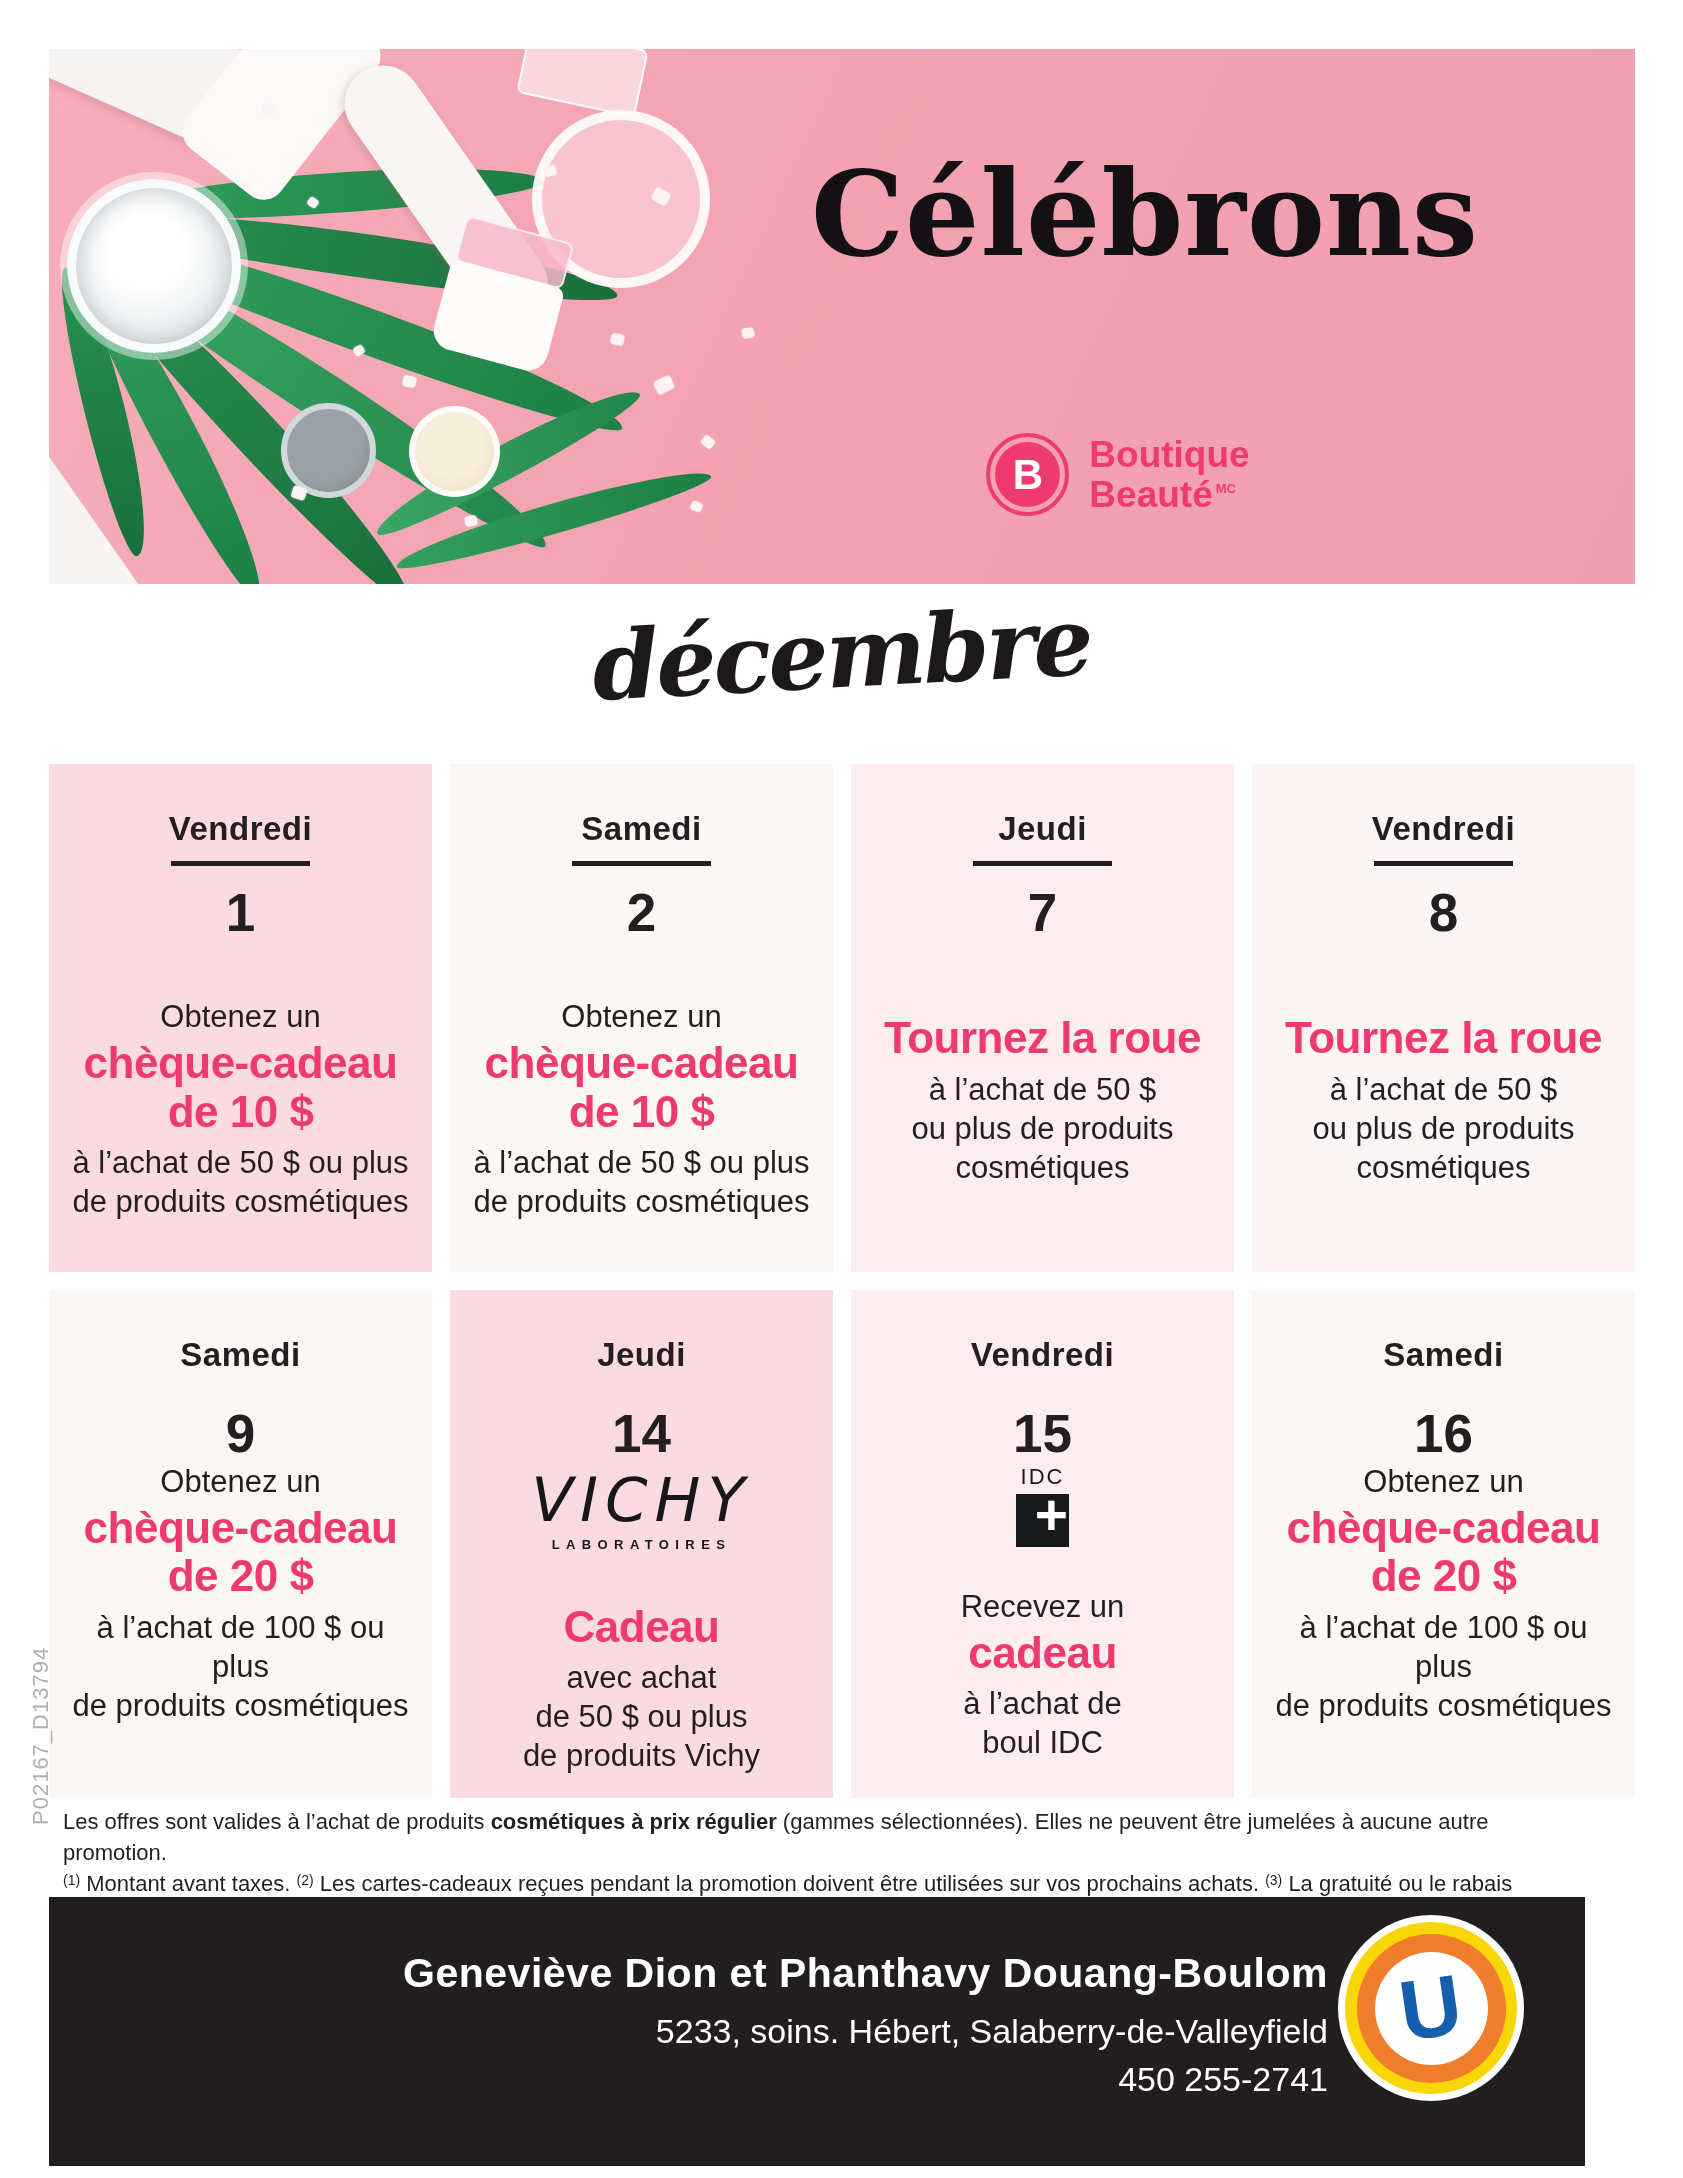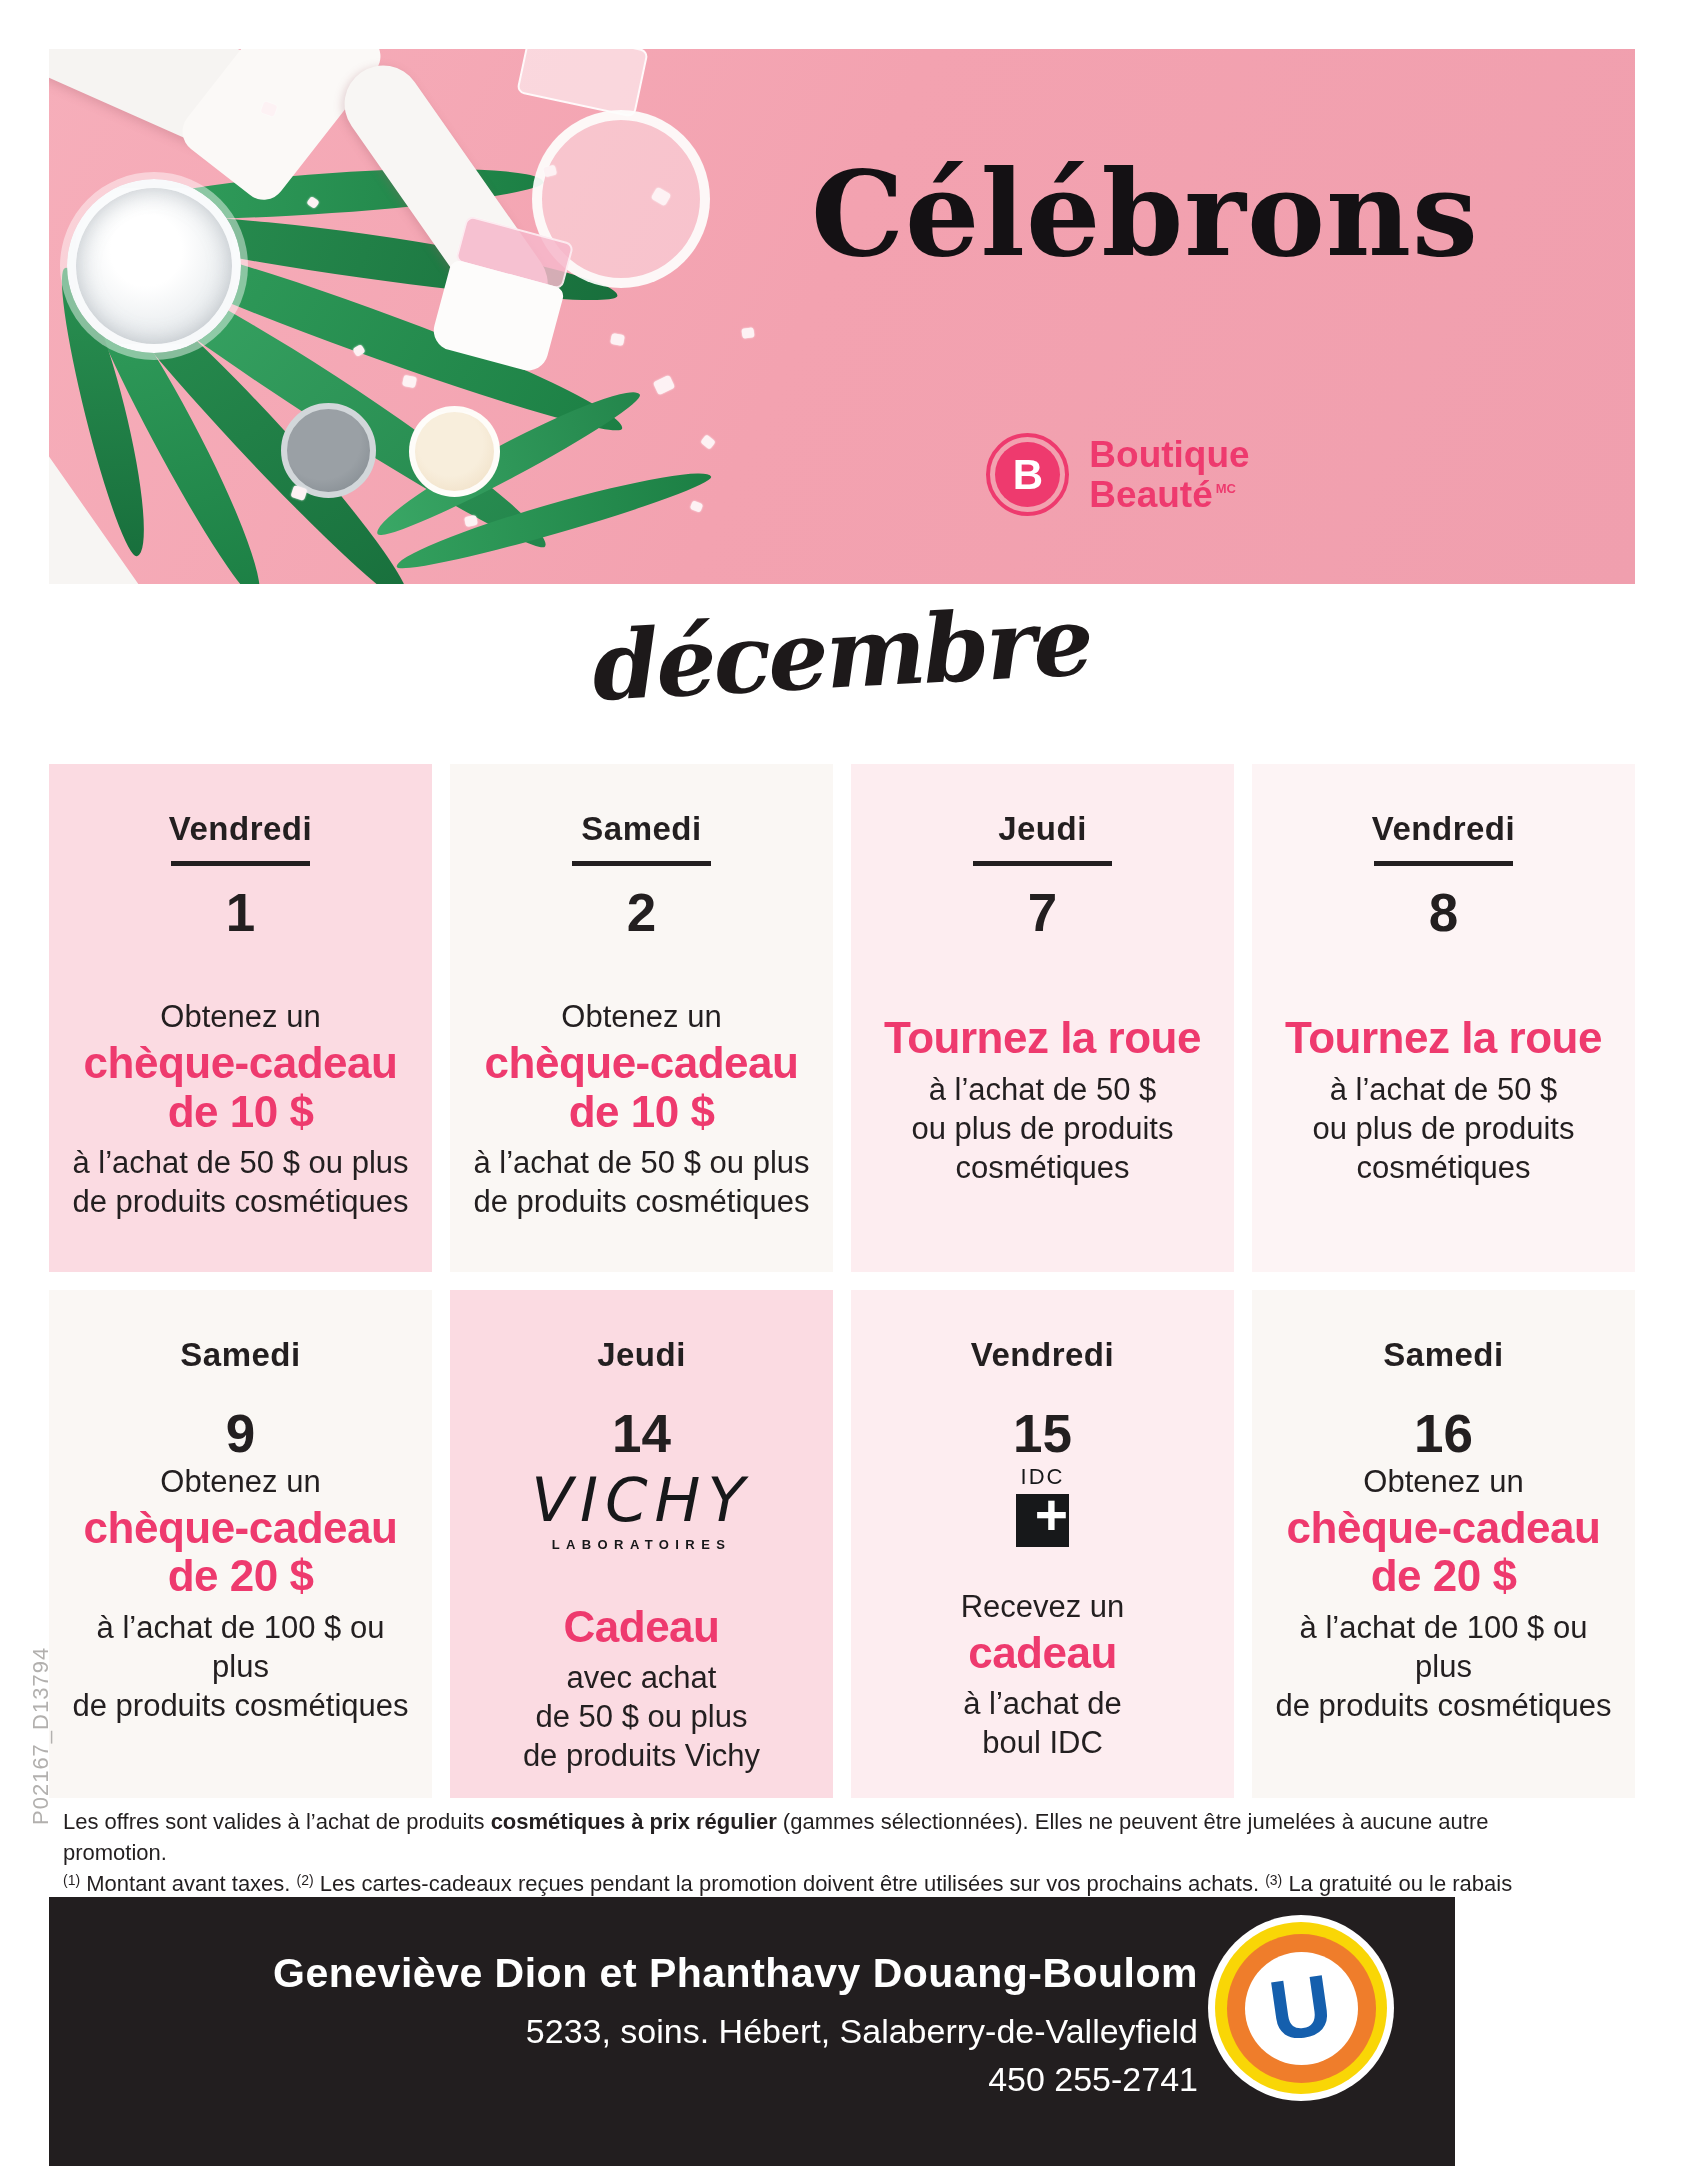--- a/index.html
+++ b/index.html
@@ -76,21 +76,21 @@
   .idc-plus { position:absolute; top:-10px; right:1px; color:#ffffff; font-size:57px; font-weight:700; line-height:1.1; }
 
   
   .legal { position:absolute; left:63px; top:1806px; width:1505px; font-size:22px; line-height:1.42; color:#231f20; }
   .legal b { font-weight:700; }
   .sup { font-size:14px; vertical-align:6px; }
   .side-code { position:absolute; left:-46px; top:1725px; width:174px; text-align:center;
                transform:rotate(-90deg); font-size:22px; color:#b2b0ae; letter-spacing:1px; }
 
   
-  .footer { position:absolute; left:49px; top:1897px; width:1406px; height:269px; background:#221e1f; }
+  .footer { position:absolute; left:49px; top:1897px; width:1536px; height:269px; background:#221e1f; }
   .footer-text { position:absolute; right:257px; top:53px; text-align:right; color:#ffffff; }
   .footer-names   { font-size:41px; font-weight:700; letter-spacing:0.5px; }
   .footer-address { font-size:34px; font-weight:400; margin-top:15px; }
   .footer-phone   { font-size:34px; font-weight:400; margin-top:9px; }
   .u-logo { position:absolute; right:61px; top:18px; width:186px; height:186px; border-radius:50%; background:#ffffff;
             display:flex; align-items:center; justify-content:center; }
   .u-yellow { width:172px; height:172px; border-radius:50%; background:#f9d606; display:flex; align-items:center; justify-content:center; }
   .u-orange { width:149px; height:149px; border-radius:50%; background:#ef7d2b; display:flex; align-items:center; justify-content:center; }
   .u-center { width:113px; height:113px; border-radius:50%; background:#ffffff; display:flex; align-items:center; justify-content:center; }
   .u-letter { font-size:85px; font-weight:800; color:#155fad; transform:rotate(-8deg); }

